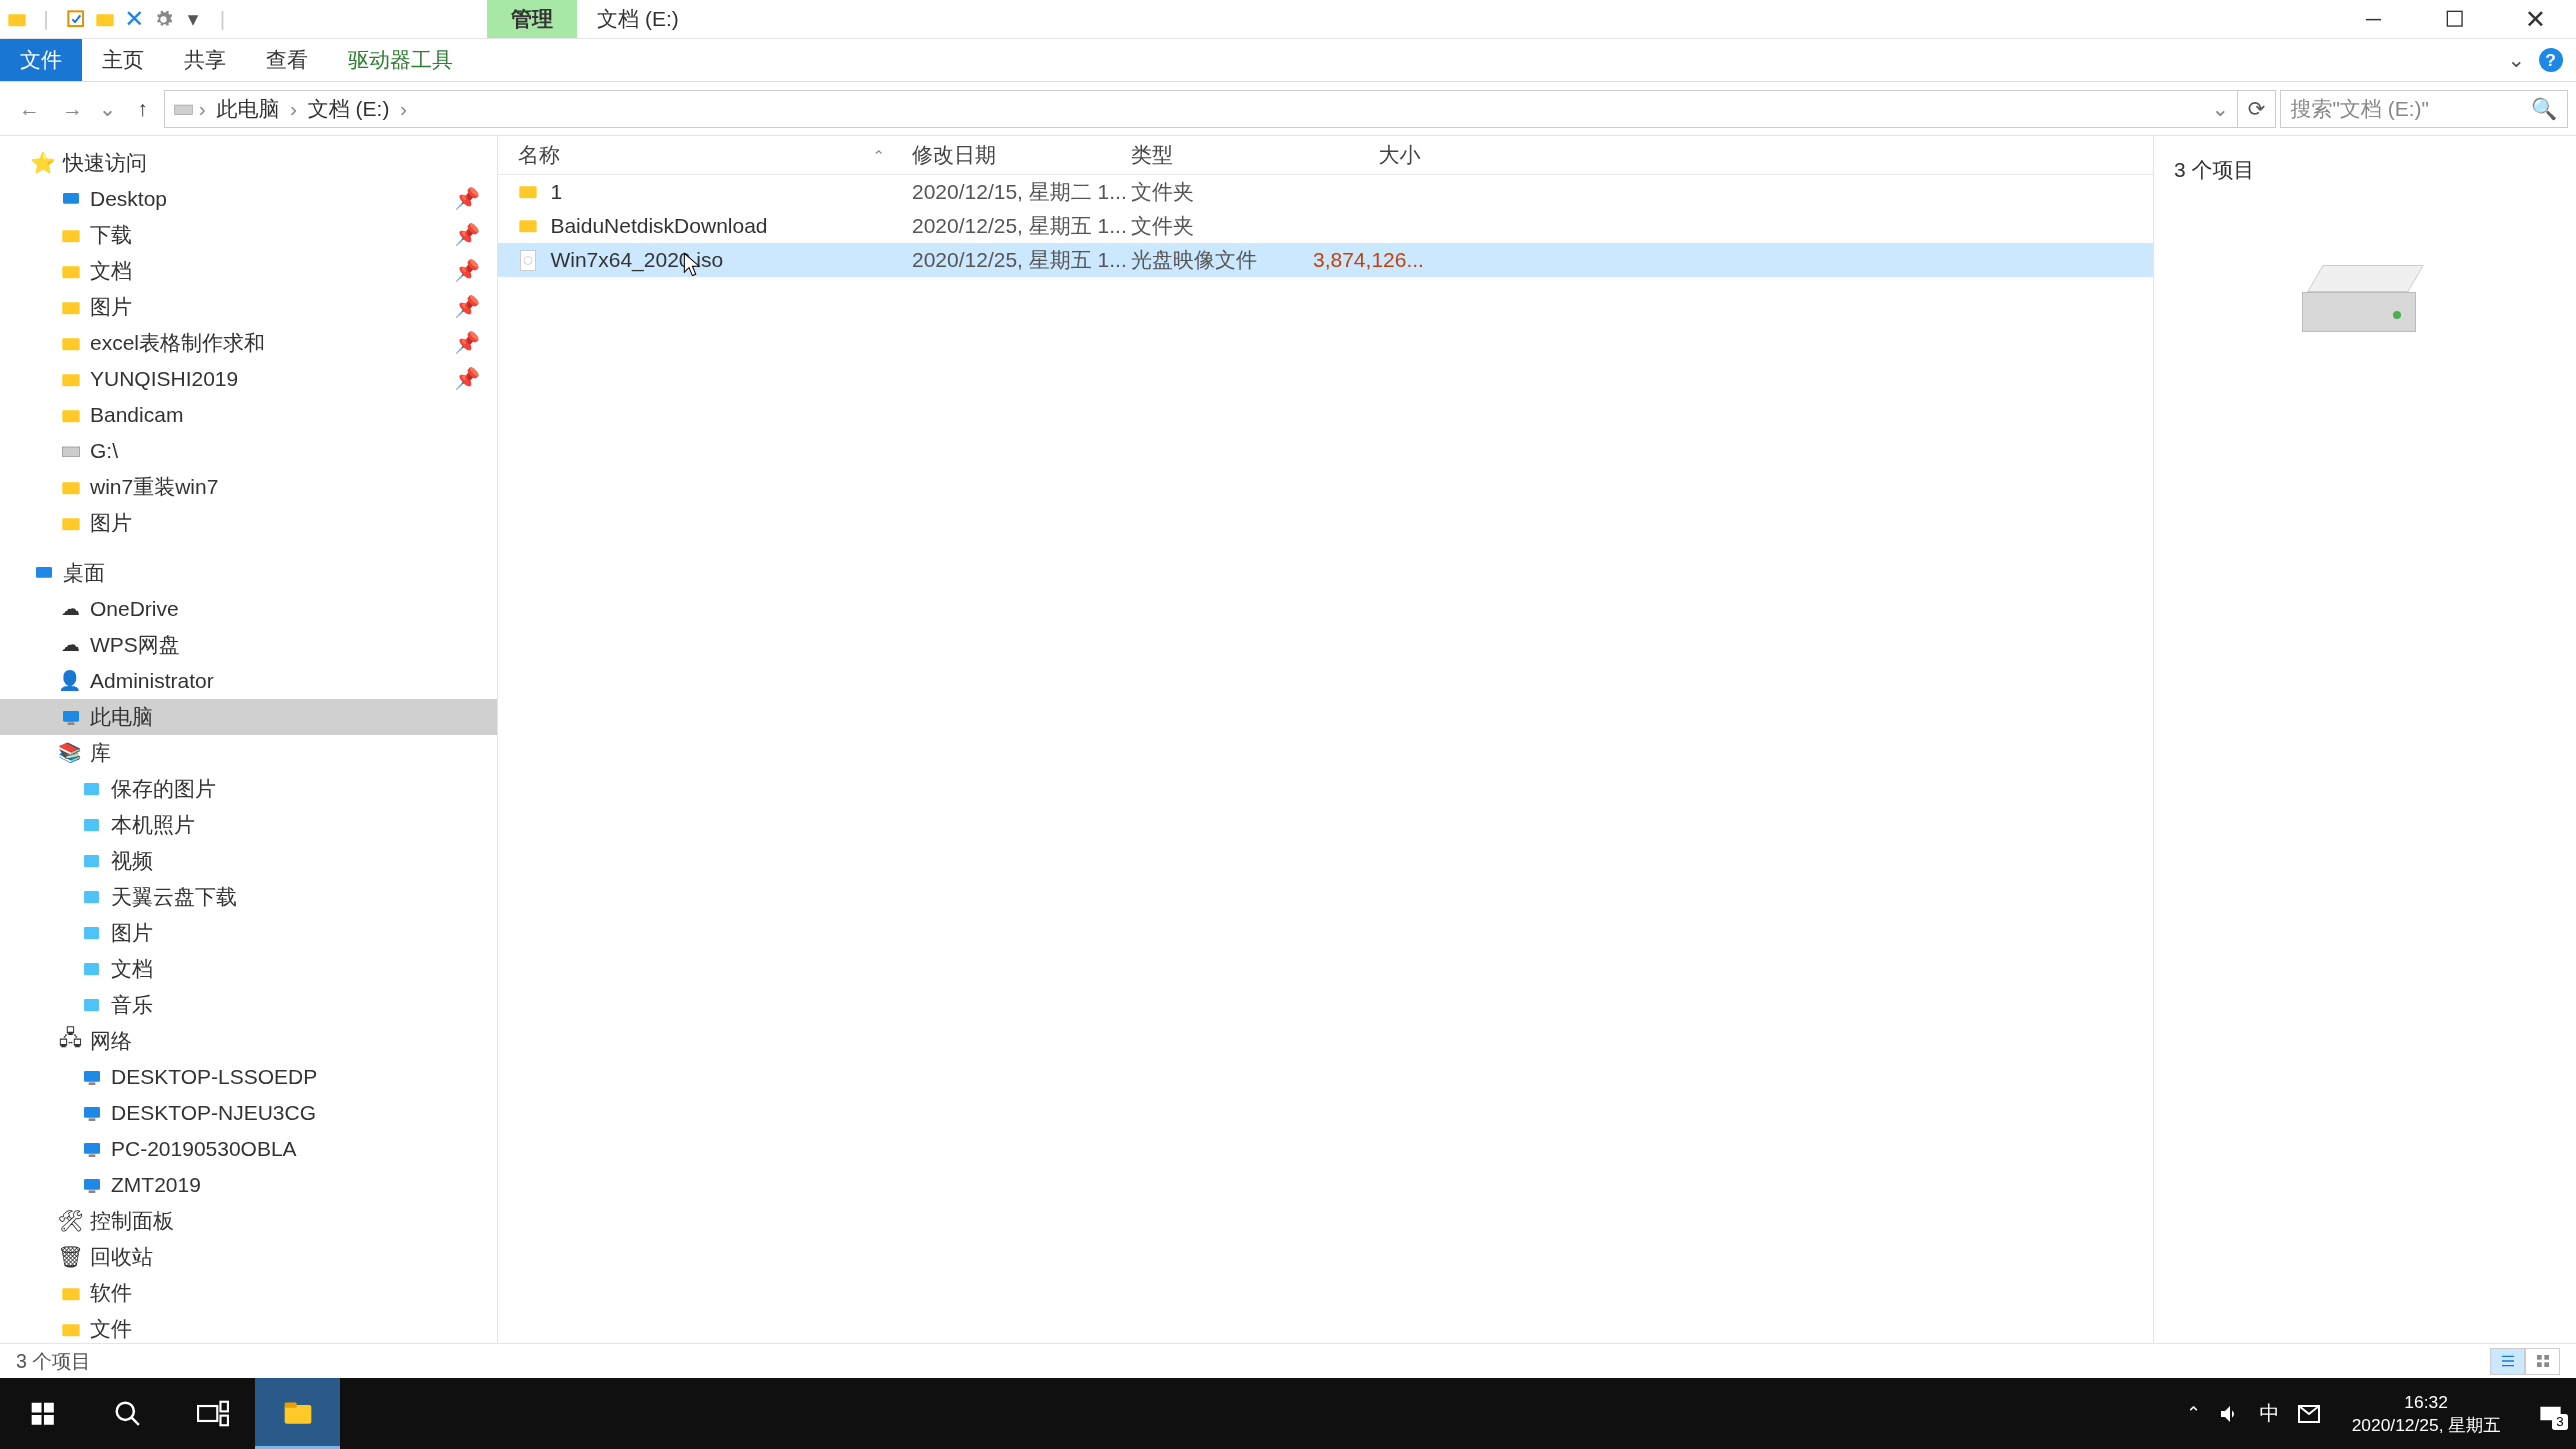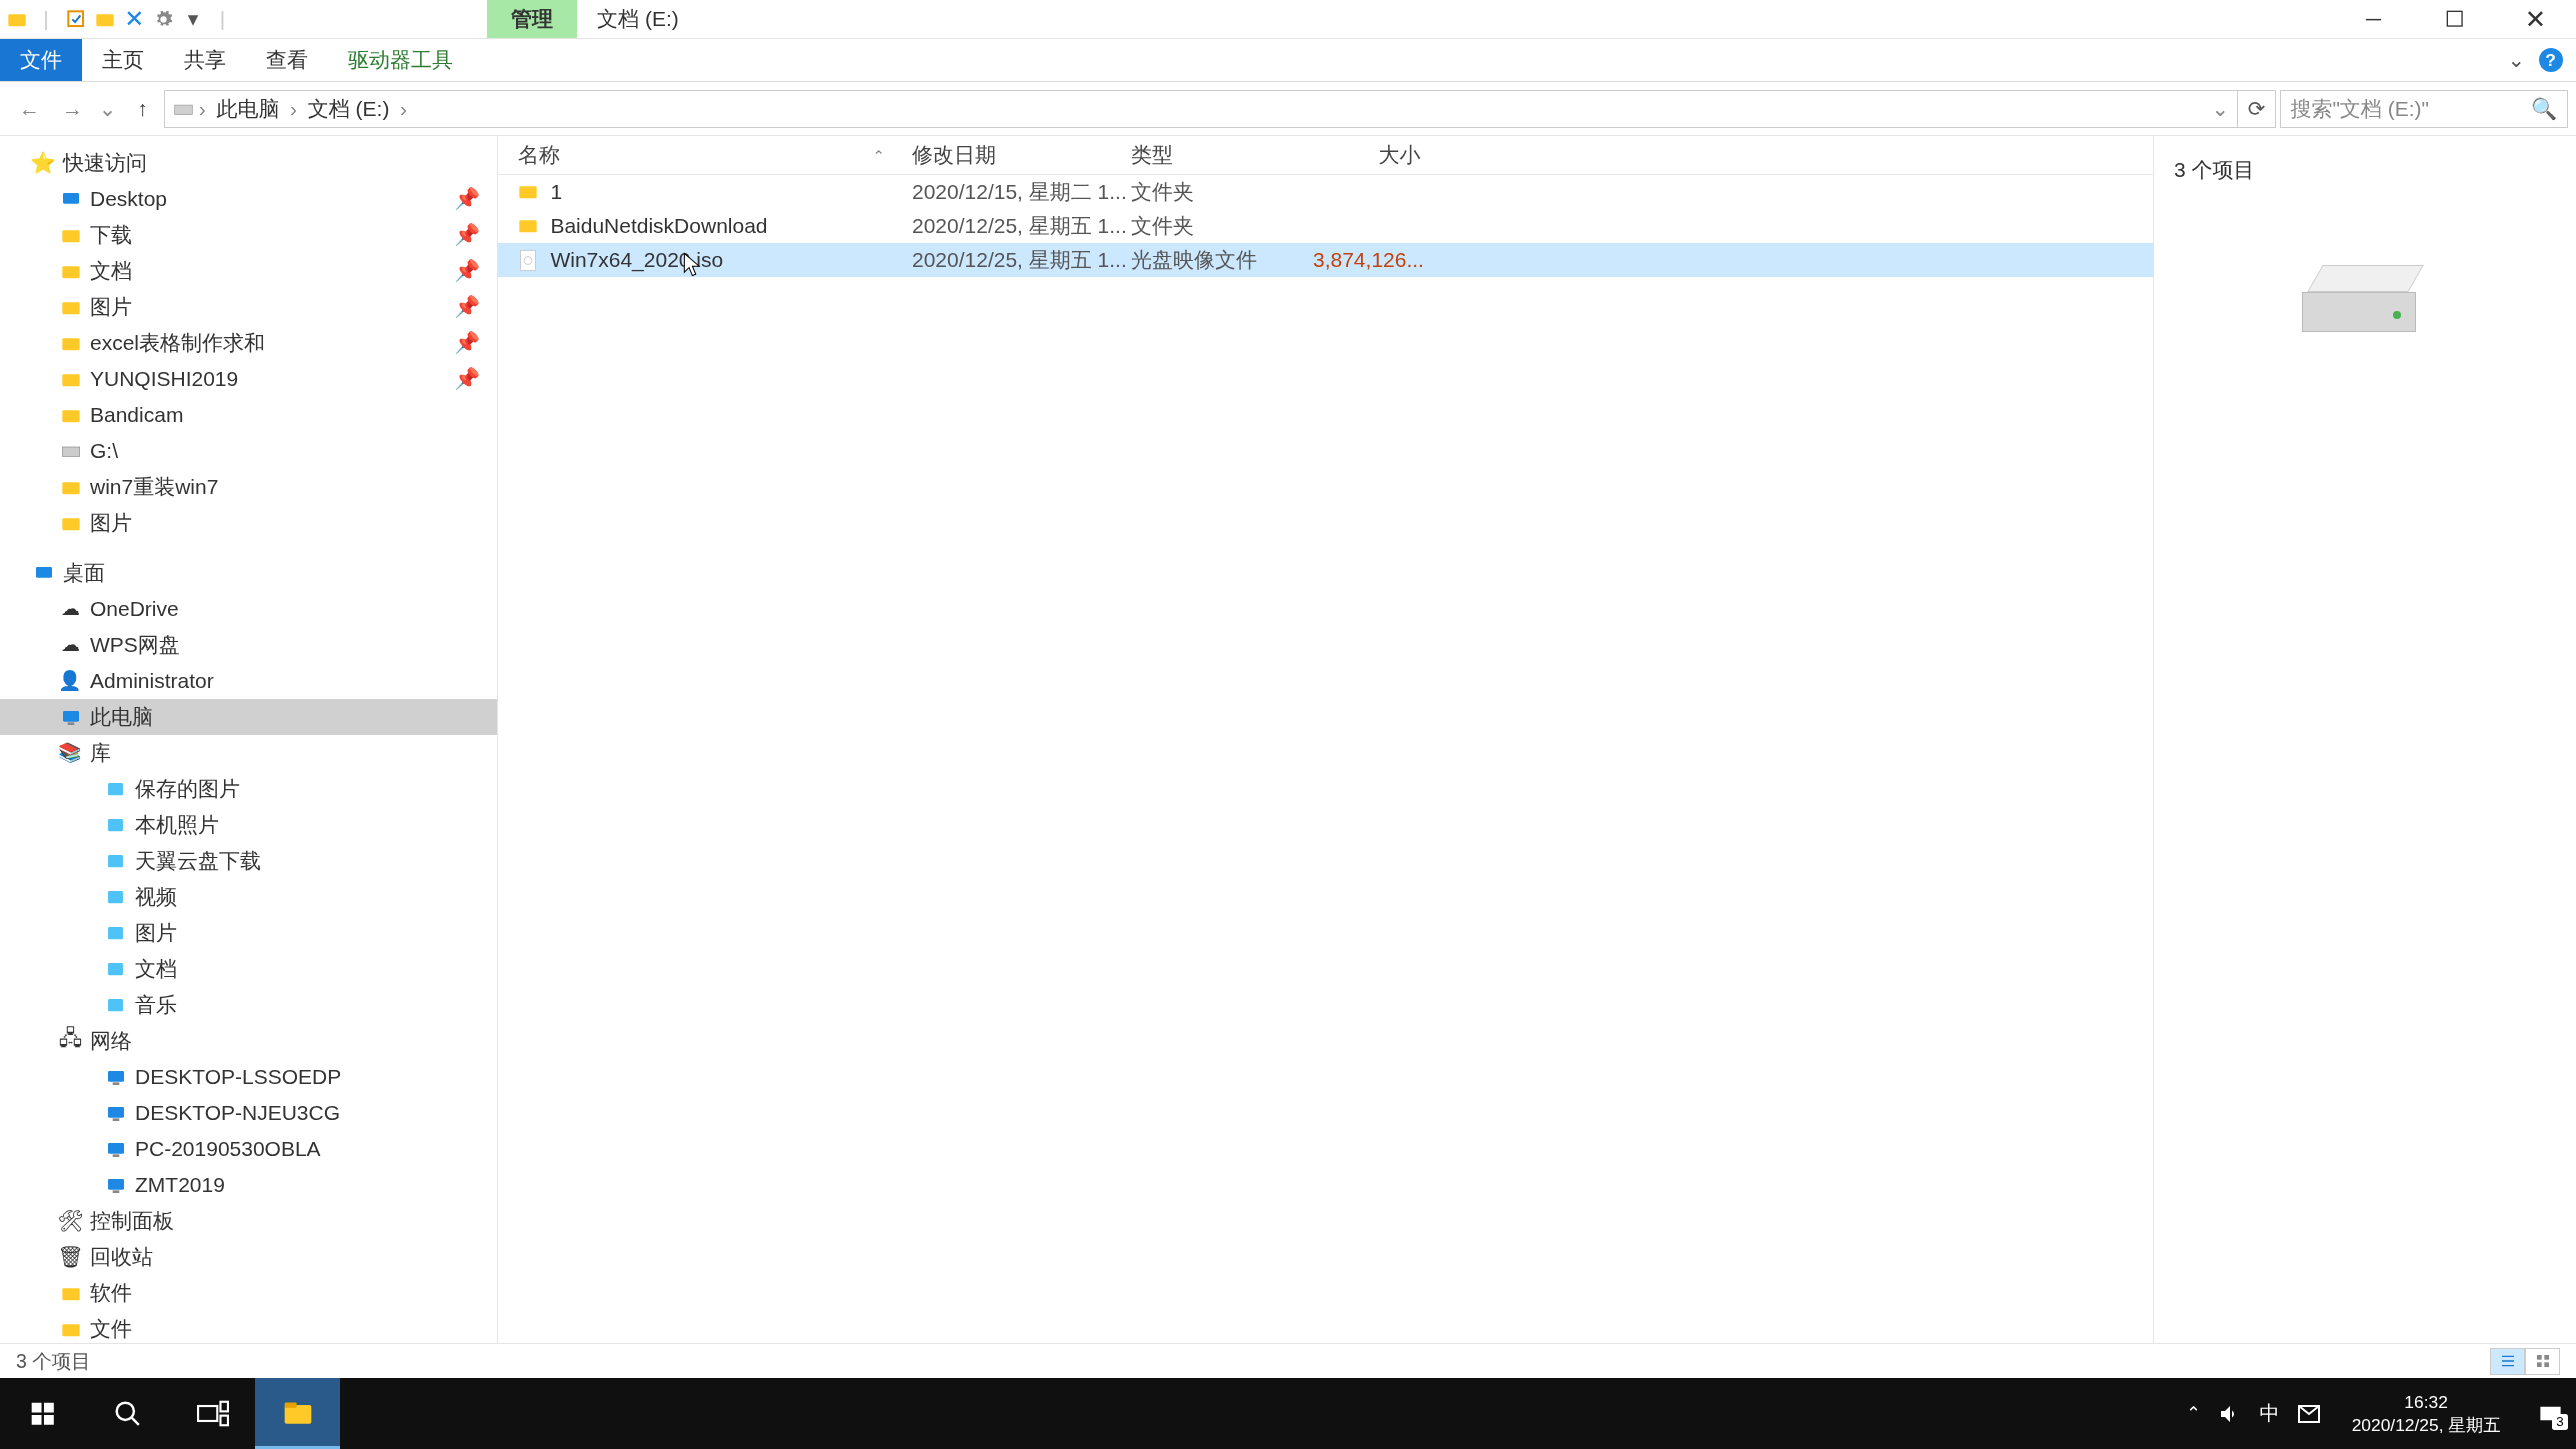--- a/index.html
+++ b/index.html
@@ -34,21 +34,21 @@
 .crumb-sep{color:#888;}
 .refresh-btn{width:38px;height:38px;border:0.7px solid #ccc;border-left:none;display:flex;align-items:center;justify-content:center;color:#555;}
 .search-box{width:288px;height:38px;border:0.7px solid #ccc;margin-left:4px;display:flex;align-items:center;padding:0 9.4px;color:#888;}
 .search-box .mag{margin-left:auto;color:#555;}
 
 
 .body { flex:1; display:flex; overflow:hidden;}
 .nav-pane { width:498px; border-right:0.7px solid #e5e5e5; overflow-y:auto; padding:9.4px 0;}
 .tree-item { height:36px; display:flex; align-items:center; padding-left:32px; gap:8px; color:#333; position:relative;}
 .tree-item.l2{padding-left:59px;}
-.tree-item.l3{padding-left:104px;text-align:center;}
+.tree-item.l3{padding-left:80px;text-align:center;}
 .tree-item.selected{background:#d0d0d0;}
 .tree-icon{width:23px;height:23px;display:flex;align-items:center;justify-content:center;}
 .pin{position:absolute;right:16px;color:#999;}
 .tree-spacer{height:13.4px;}
 
 .file-pane{flex:1;display:flex;flex-direction:column;}
 .headers{height:39px;display:flex;align-items:center;border-bottom:0.7px solid #e8e8e8;color:#444;padding-left:20px;}
 .col-name{width:394px;display:flex;align-items:center;gap:13.4px;}
 .col-date{width:219px;}
 .col-type{width:182px;}
@@ -327,29 +327,29 @@
               </svg>
             </span>
             <span>本机照片</span>
           </div>
           <div class="tree-item l3">
             <span class="tree-icon">
               <svg width="19" height="19" viewBox="0 0 28 28">
                 <rect x="3" y="6" width="22" height="18" fill="#4fc3f7" rx="2"></rect>
               </svg>
             </span>
+            <span>视频</span>
+          </div>
+          <div class="tree-item l3">
+            <span class="tree-icon">
+              <svg width="19" height="19" viewBox="0 0 28 28">
+                <rect x="3" y="6" width="22" height="18" fill="#4fc3f7" rx="2"></rect>
+              </svg>
+            </span>
             <span>天翼云盘下载</span>
-          </div>
-          <div class="tree-item l3">
-            <span class="tree-icon">
-              <svg width="19" height="19" viewBox="0 0 28 28">
-                <rect x="3" y="6" width="22" height="18" fill="#4fc3f7" rx="2"></rect>
-              </svg>
-            </span>
-            <span>视频</span>
           </div>
           <div class="tree-item l3">
             <span class="tree-icon">
               <svg width="19" height="19" viewBox="0 0 28 28">
                 <rect x="3" y="6" width="22" height="18" fill="#4fc3f7" rx="2"></rect>
               </svg>
             </span>
             <span>图片</span>
           </div>
           <div class="tree-item l3">

